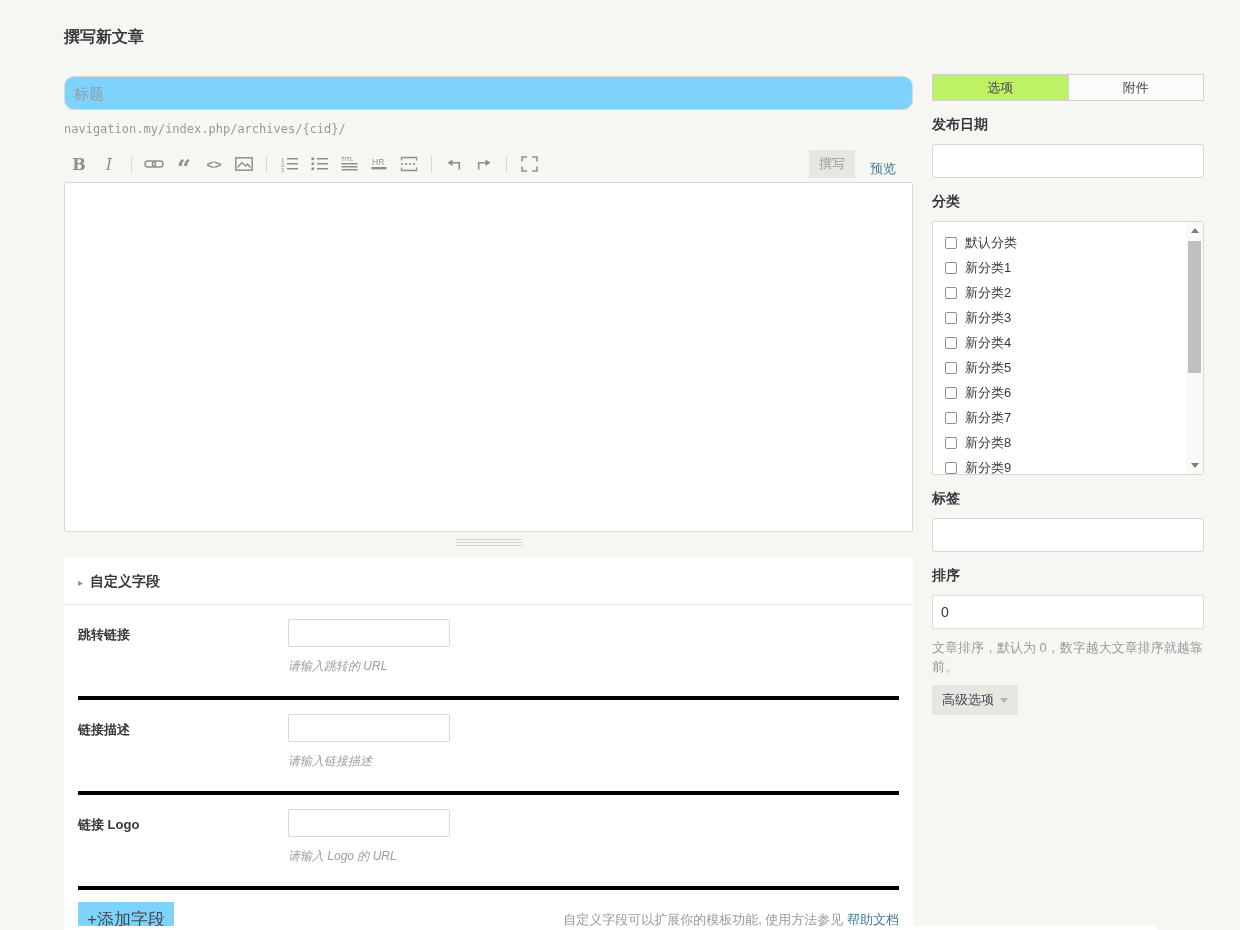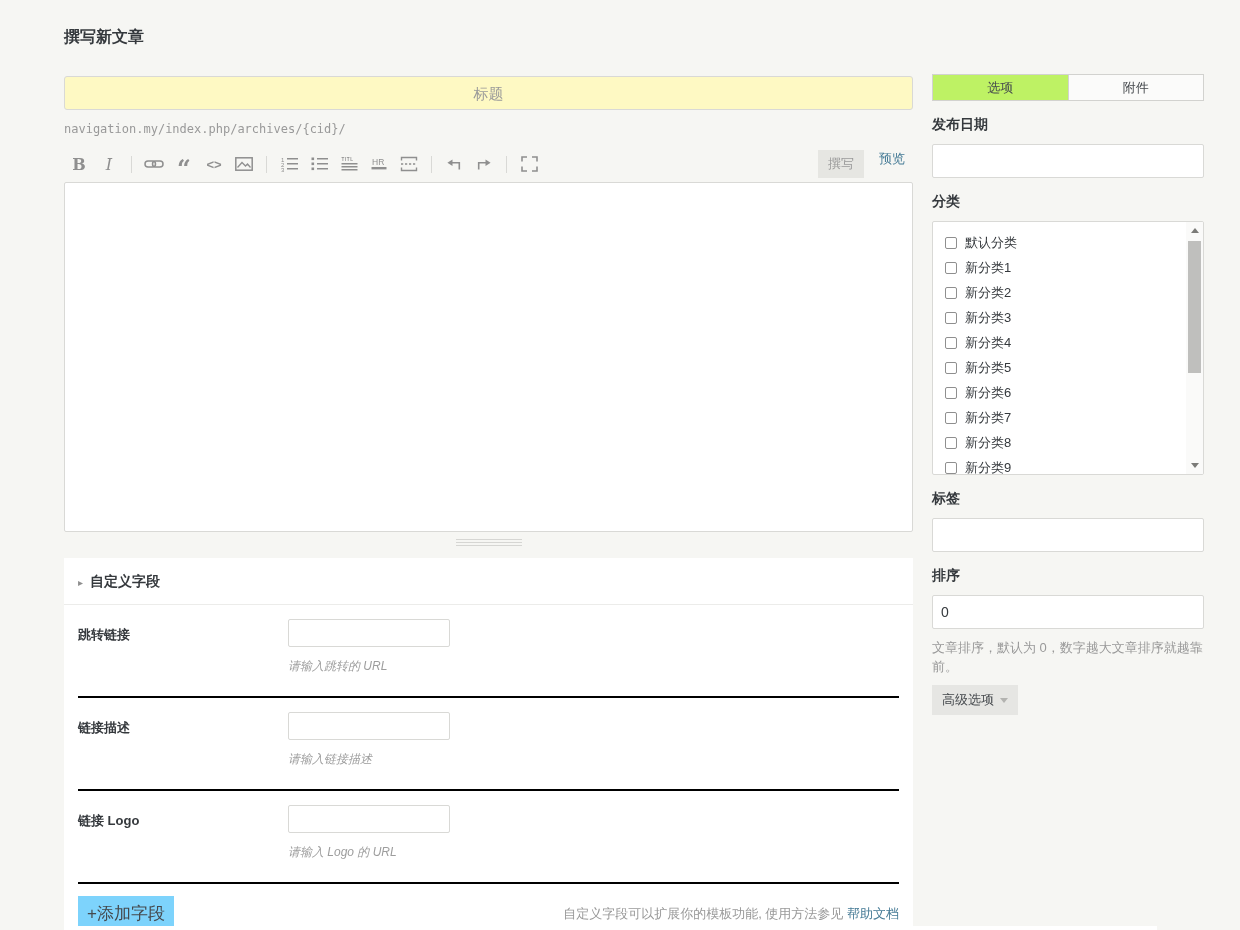--- a/index.html
+++ b/index.html
@@ -4,53 +4,53 @@
 <style>
   * { box-sizing: border-box; }
   html,body { margin:0; padding:0; width:1240px; height:930px; overflow:hidden;
     background:#f6f6f3; font-family:"Liberation Sans","DejaVu Sans",sans-serif; color:#35393d; }
 
   
   .main-col { position:absolute; left:64px; top:0; width:849px; }
   h1.page-title { margin:27px 0 0; font-size:16px; font-weight:bold; color:#35393d; }
 
   .title-input { margin-top:28px; width:100%; height:34px; border:1px solid #d9d9d6;
-    border-radius:3px; padding:0 9px; font-size:15px; background:#fef9c3; outline:none;
-    font-family:"Liberation Sans","DejaVu Sans",sans-serif;text-align:center; }
+    border-radius:10px; padding:0 9px; font-size:15px; background:#7dd3fc; outline:none;
+    font-family:"Liberation Sans","DejaVu Sans",sans-serif; }
   .title-input::placeholder { color:#999; opacity:1; }
 
   .permalink { margin-top:12px; font-family:"DejaVu Sans Mono",monospace; font-size:12px; color:#999; }
 
   
   .toolbar { margin-top:14px; height:28px; display:flex; align-items:center; position:relative; }
   .tb-btn { width:30px; height:26px; display:flex; align-items:center; justify-content:center;
     color:#8f8f8f; cursor:pointer; flex:0 0 auto; }
   .tb-sep { width:1px; height:17px; background:#d9d9d6; margin:0 7px; flex:0 0 auto; }
   .glyph-b { font-family:"DejaVu Serif","Liberation Serif",serif; font-weight:bold; font-size:16px; }
   .glyph-i { font-family:"DejaVu Serif","Liberation Serif",serif; font-style:italic; font-size:16px; }
   .glyph-quote { font-family:"DejaVu Serif","Liberation Serif",serif; font-weight:bold; font-size:24px;
     line-height:10px; margin-top:10px; }
   .glyph-code { font-weight:bold; font-size:13px; letter-spacing:0px; }
-  .editor-tabs { position:absolute; right:8px; top:0; height:28px; display:flex; align-items:flex-start; }
+  .editor-tabs { position:absolute; right:17px; top:0; height:28px; display:flex; align-items:flex-end; }
   .write-tab { background:#e6e6e2; color:#999; font-size:13px; padding:5px 10px; cursor:pointer; }
   .preview-tab { color:#467b96; font-size:13px; margin-left:15px; cursor:pointer; }
 
   .editor-area { margin-top:4px; height:350px; background:#fff; border:1px solid #d9d9d6; border-radius:2px; }
   .editor-area textarea { width:100%; height:100%; border:none; outline:none; resize:none;
     padding:8px; font-family:"DejaVu Sans Mono",monospace; font-size:13px; background:transparent; }
 
   .resize-handle { margin:7px auto 0; width:66px; cursor:row-resize; }
   .resize-handle .rh-line { height:1px; background:#d6d6d3; margin-bottom:2px; }
 
   
   .custom-panel { margin-top:12px; background:#fff; }
   .cf-header { padding:15px 14px 13px; font-size:14px; font-weight:bold; color:#35393d;
     border-bottom:1px solid #ececea; cursor:pointer; }
   .cf-arrow { color:#8f8f8f; font-size:10px; margin-right:7px; font-weight:normal; }
-  .cf-row { display:flex; margin:0 14px; padding:14px 0 21px; border-bottom:2px solid #000000; }
+  .cf-row { display:flex; margin:0 14px; padding:14px 0 21px; border-bottom:4px solid #000000; }
   .cf-label { width:210px; font-size:13px; font-weight:bold; color:#35393d; padding-top:7px; }
   .cf-input { width:162px; height:28px; border:1px solid #d9d9d6; border-radius:2px; background:#fff;
     padding:0 6px; font-size:13px; outline:none; display:block; }
   .cf-hint { margin-top:11px; font-size:12px; color:#9d9d9d;font-style:italic; }
   .cf-footer { display:flex; justify-content:space-between; align-items:center; margin:0 14px;
     padding:12px 0 9px; }
   .add-btn { background:#7dd3fc; border:none; padding:6px 9px; font-size:17px; color:#45494d;
     cursor:pointer; font-family:inherit; }
   .cf-help { font-size:13px; color:#999; }
   .cf-help a { color:#467b96; text-decoration:none; cursor:pointer; }

